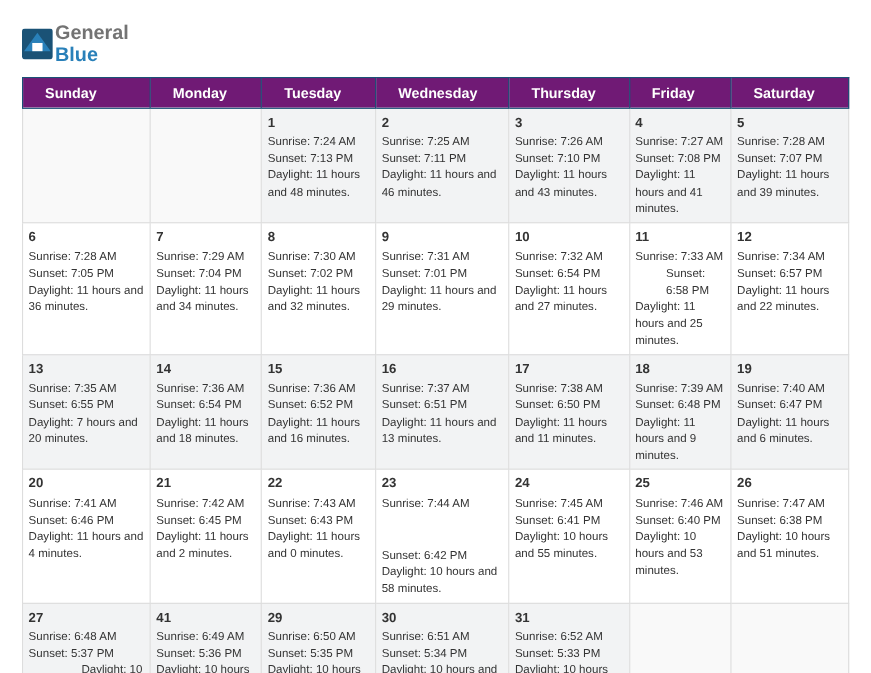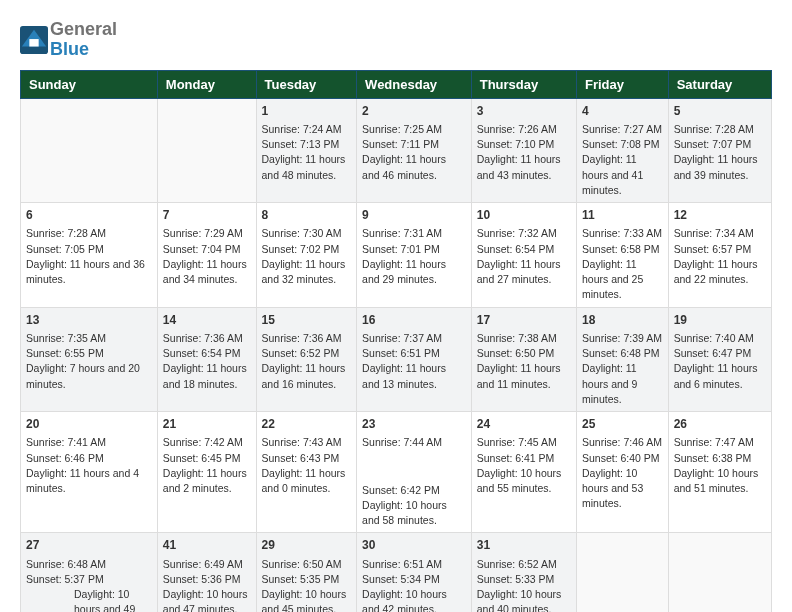--- a/index.html
+++ b/index.html
@@ -45,23 +45,23 @@
     .location-title {
       font-size: 16px;
       color: #555;
     }
     table {
       width: 100%;
       border-collapse: collapse;
       font-size: 11px;
     }
     thead th {
-      background-color: #14532d;
+      background-color: #701a75;
       color: #fff;
-      padding: 6px 8px;
+      padding: 6px 20px;
       text-align: left;
       font-size: 13px;
       font-weight: bold;
       border: 1px solid #1a5276;
     }
     tbody tr {
       border-bottom: 1px solid #ccc;
     }
     tbody td {
       vertical-align: top;
@@ -184,21 +184,21 @@
         </td>
         <td>
           <span class="day-num">10</span>
           <span style="display: block;">Sunrise: 7:32 AM</span>
           <span style="display: block;">Sunset: 6:54 PM</span>
           <span style="display: block;">Daylight: 11 hours and 27 minutes.</span>
         </td>
         <td>
           <span class="day-num">11</span>
           <span style="display: block;">Sunrise: 7:33 AM</span>
-          <span style="display: block;">Sunset: 6:58 PM</span>
+          <span style="display: block; margin-left: 28px;">Sunset: 6:58 PM</span>
           <span style="display: block;">Daylight: 11 hours and 25 minutes.</span>
         </td>
         <td>
           <span class="day-num">12</span>
           <span style="display: block;">Sunrise: 7:34 AM</span>
           <span style="display: block;">Sunset: 6:57 PM</span>
           <span style="display: block;">Daylight: 11 hours and 22 minutes.</span>
         </td>
       </tr>
       <tr>

